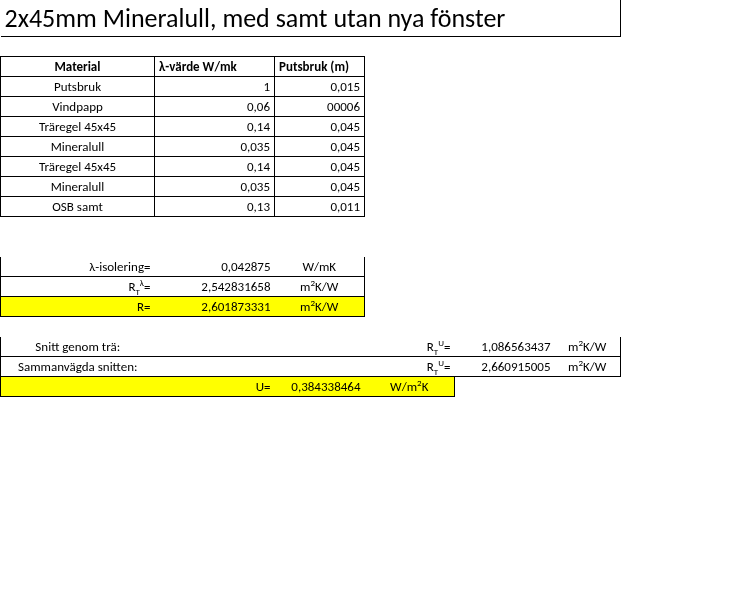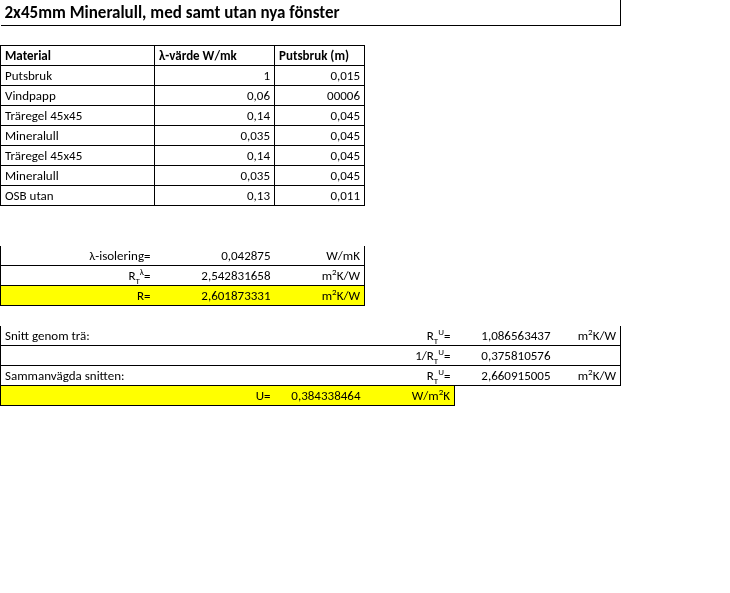--- a/index.html
+++ b/index.html
@@ -26,30 +26,30 @@
   .col-a { width: 154px; }
   .col-b { width: 120px; }
   .col-c { width: 90px; }
   .col-d { width: 90px; }
   .col-e { width: 100px; }
   .col-f { width: 66px; }
   .col-g { width: 90px; }
 
   .b-t { border-top: 1px solid #000; }
   .b-b { border-bottom: 1px solid #000; }
-  .b-l { border-left: 1px solid #000; }
+  .b-l { border-left: 1px solid #000; text-align: center; }
   .b-r { border-right: 1px solid #000; }
 
   .bold { font-weight: 700; }
   .ar { text-align: right; }
-  .al { text-align: right; }
+  .al { text-align: center; }
 
   .title {
-    font-size: 17px;
-    font-weight: 700;
+    font-size: 26px;
+    font-weight: 400;
   }
   .yellow { background: #ffff00; }
   sup { font-size: 9px; vertical-align: super; line-height: 0; }
   sub { font-size: 9px; vertical-align: sub; line-height: 0; }
 </style>
 </head>
 <body>
 
 <table>
   <colgroup>
@@ -136,21 +136,21 @@
   <tr>
     <td class="b-l b-b">Mineralull</td>
     <td class="ar b-l b-b b-r">0,035</td>
     <td class="ar b-b b-r">0,045</td>
     <td></td>
         <td></td>
         <td></td>
         <td></td>
   </tr>
   <tr>
-    <td class="b-l b-b">OSB utan</td>
+    <td class="b-l b-b">OSB samt</td>
     <td class="ar b-l b-b b-r">0,13</td>
     <td class="ar b-b b-r">0,011</td>
     <td></td>
         <td></td>
         <td></td>
         <td></td>
   </tr>
 
   <tr>
         <td></td>
@@ -212,29 +212,20 @@
   <tr>
     <td class="b-l b-b">Snitt genom trä:</td>
     <td class="b-b"></td>
         <td class="b-b"></td>
     <td class="ar b-b">R<sub>T</sub><sup>U</sup>=</td>
     <td class="ar b-b">1,086563437</td>
     <td class="al b-b b-r">m<sup>2</sup>K/W</td>
     <td></td>
   </tr>
   <tr>
-    <td class="b-l b-b"></td>
-        <td class="b-b"></td>
-        <td class="b-b"></td>
-    <td class="ar b-b">1/R<sub>T</sub><sup>U</sup>=</td>
-    <td class="ar b-b">0,375810576</td>
-    <td class="b-b b-r"></td>
-    <td></td>
-  </tr>
-  <tr>
     <td class="b-l b-b">Sammanvägda snitten:</td>
     <td class="b-b"></td>
         <td class="b-b"></td>
     <td class="ar b-b">R<sub>T</sub><sup>U</sup>=</td>
     <td class="ar b-b">2,660915005</td>
     <td class="al b-b b-r">m<sup>2</sup>K/W</td>
     <td></td>
   </tr>
   <tr>
     <td class="yellow b-l b-b"></td>

